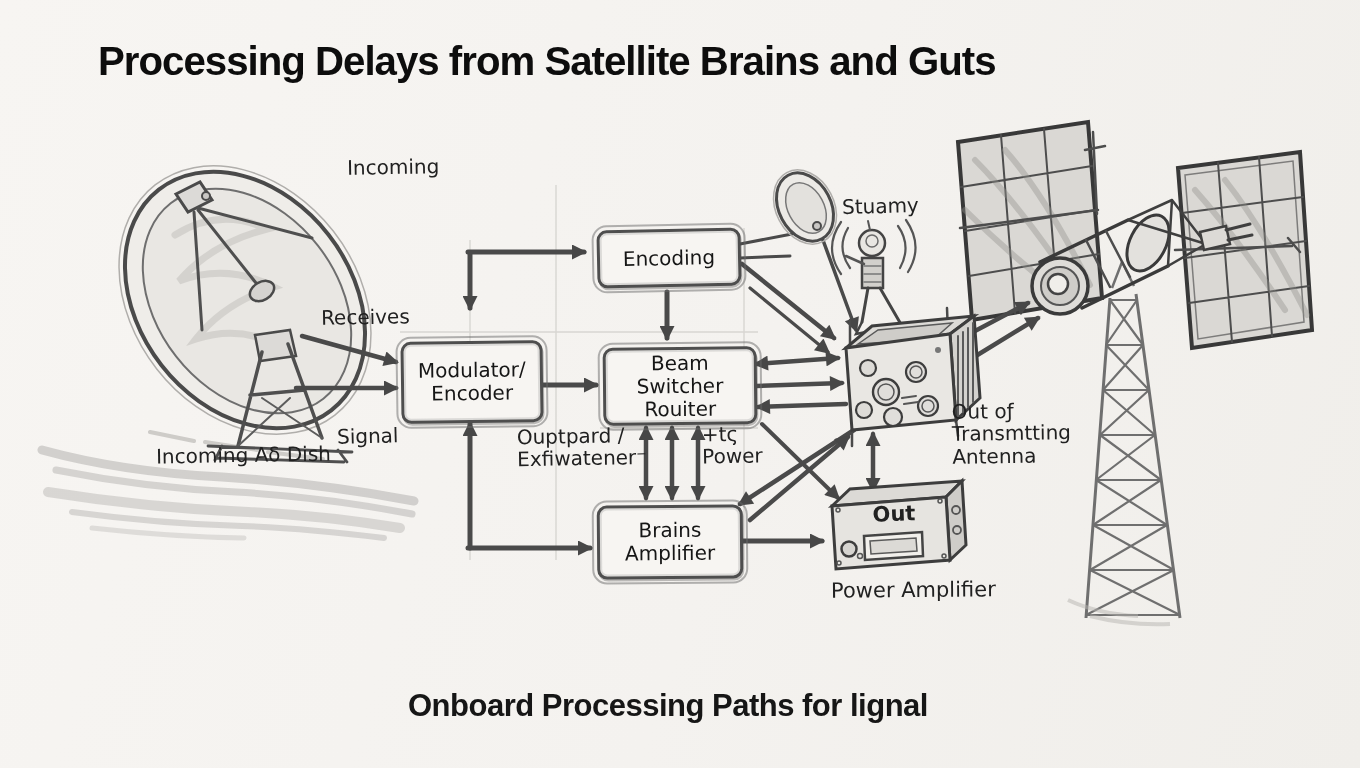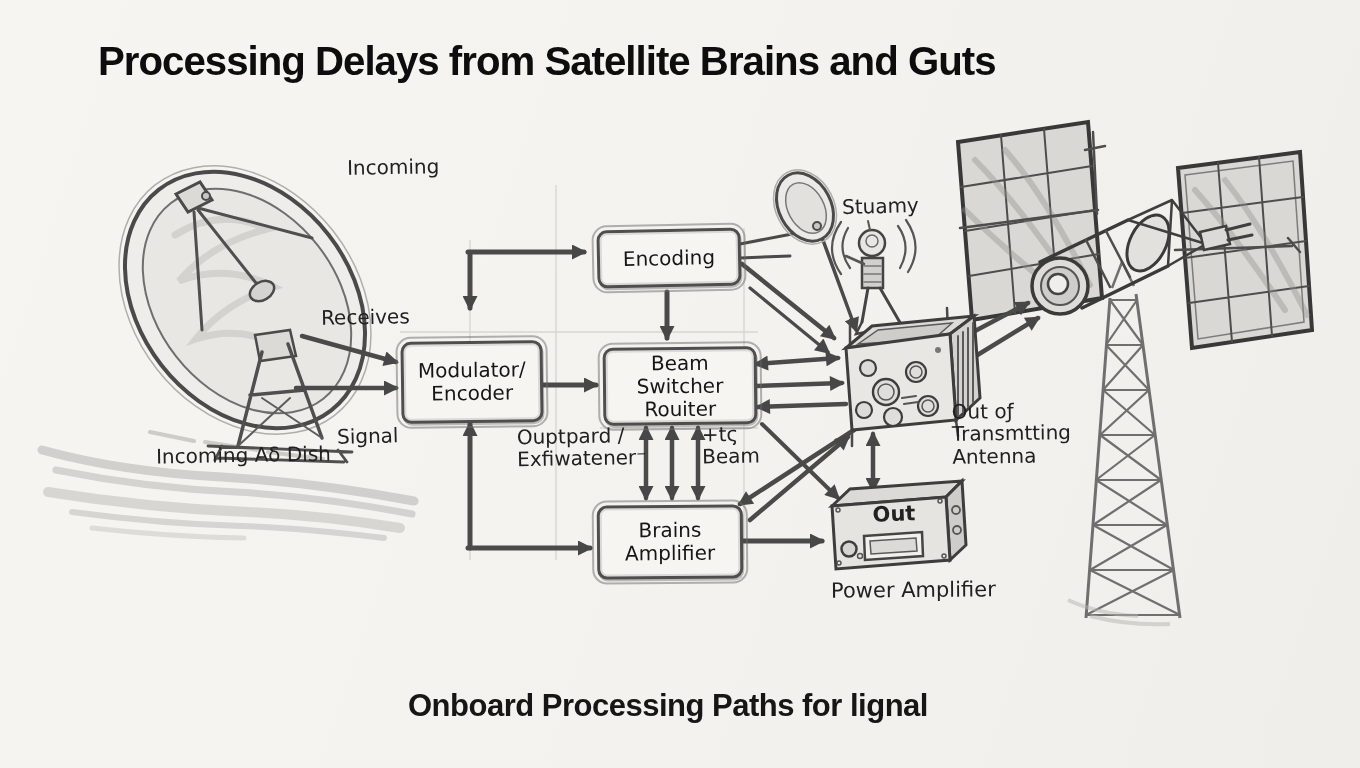--- a/index.html
+++ b/index.html
@@ -220,19 +220,19 @@
   <div class="hand big" style="left:864px;top:503px;width:60px;text-align:center;transform:rotate(-2deg);font-weight:bold;">Out</div>
   <div class="hand big" style="left:831px;top:579px;transform:rotate(-.5deg);">Power Amplifier</div>
 
   <div class="hand" style="left:347px;top:156px;transform:rotate(-1deg);">Incoming</div>
   <div class="hand" style="left:321px;top:306px;transform:rotate(-1deg);">Receives</div>
   <div class="hand" style="left:337px;top:425px;transform:rotate(-1.5deg);">Signal</div>
   <div class="hand" style="left:156px;top:444px;transform:rotate(-1deg);">Incoming Aδ Dish</div>
   <div class="hand" style="left:517px;top:425px;transform:rotate(-1deg);">Ouptpard /
 Exfiwatener⁻</div>
   <div class="hand" style="left:702px;top:423px;transform:rotate(-1deg);">+tς
-Beam</div>
+Power</div>
   <div class="hand" style="left:842px;top:195px;transform:rotate(-1.5deg);">Stuamy</div>
   <div class="hand" style="left:952px;top:400px;transform:rotate(-.8deg);">Out oƒ
 Transmtting
 Antenna</div>
 
 </div>
 
 </body></html>

